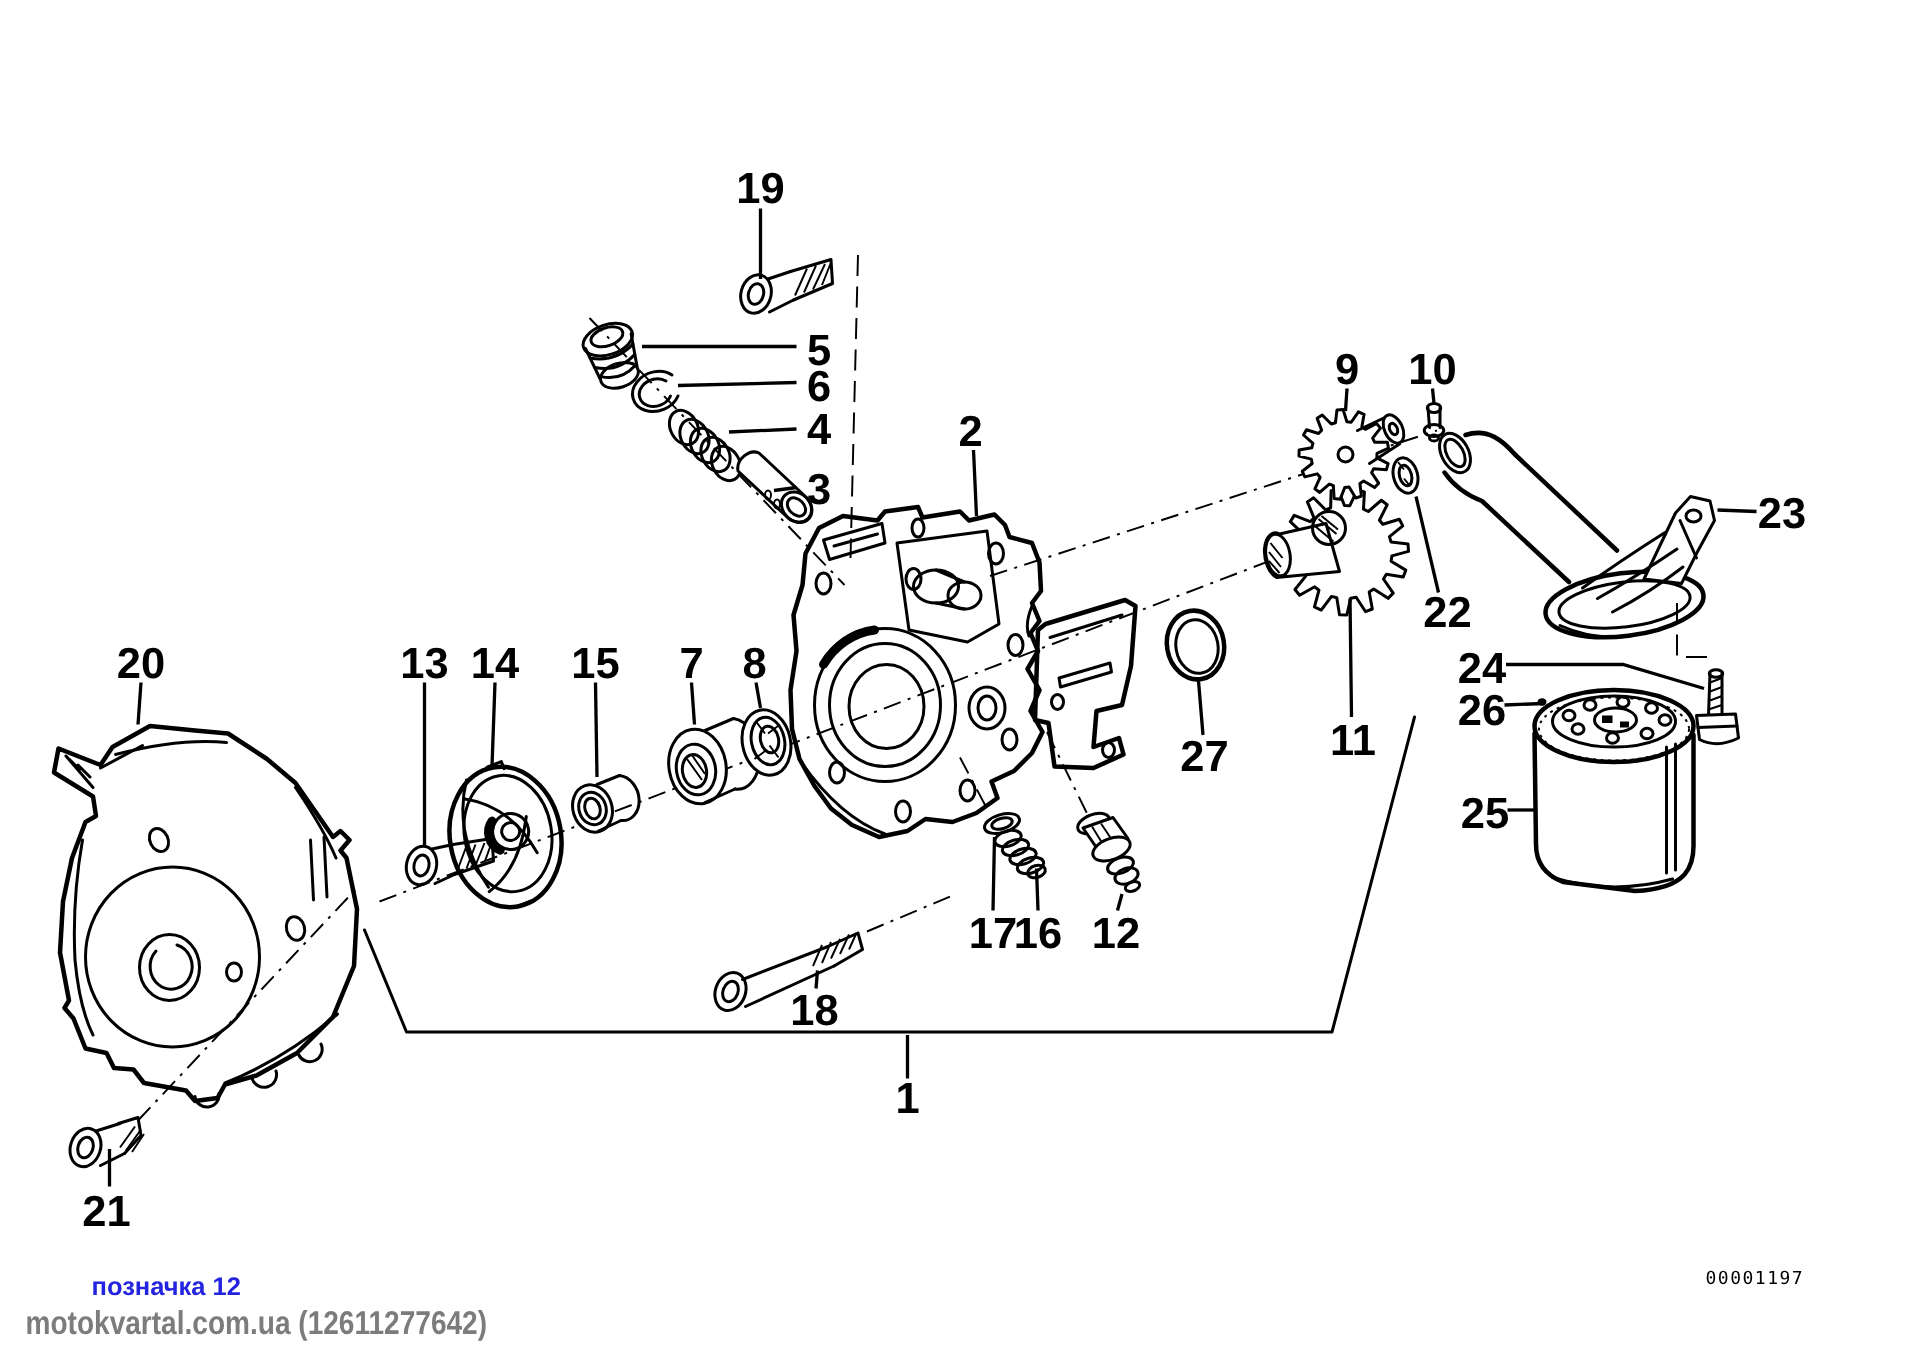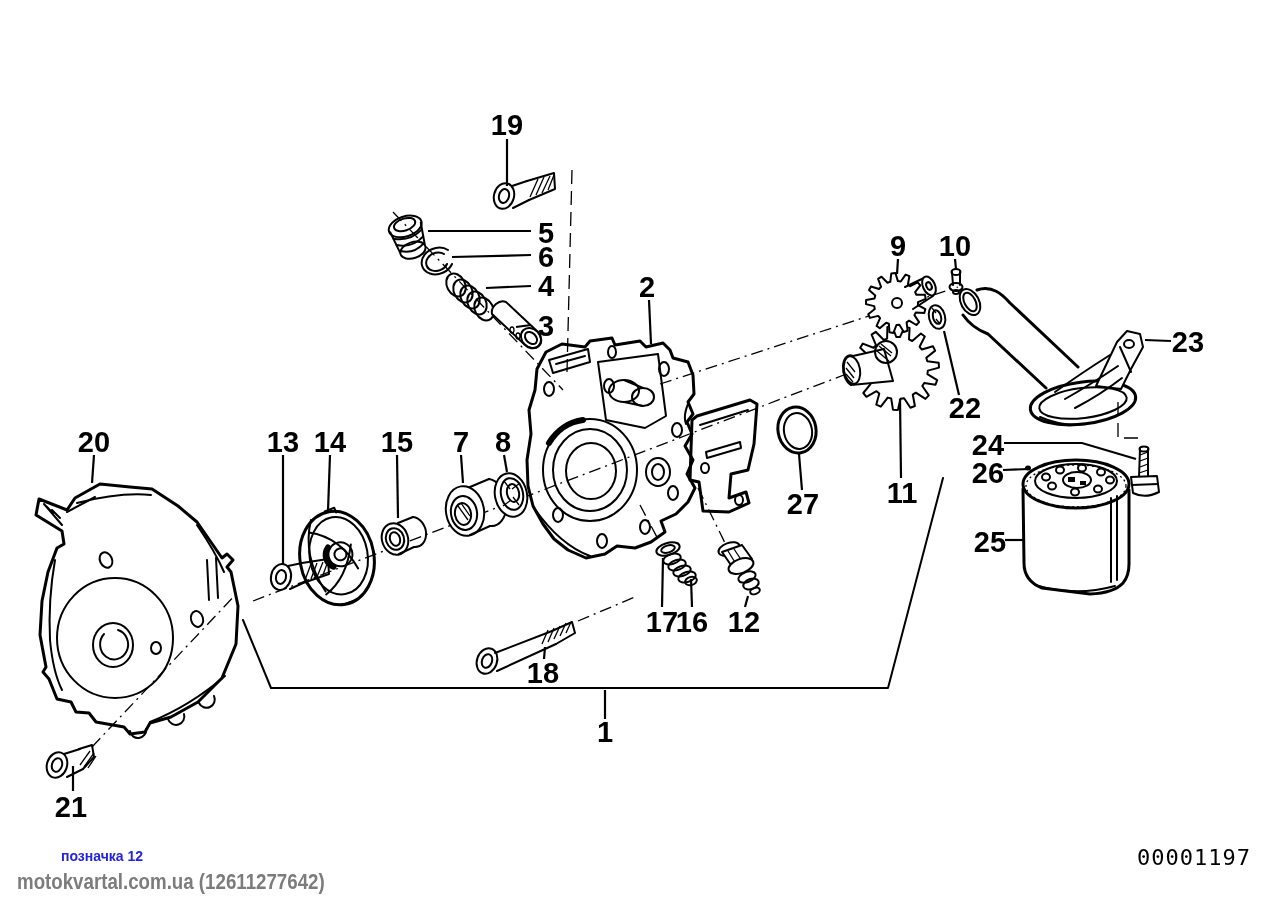--- a/index.html
+++ b/index.html
@@ -11,27 +11,27 @@
   .ln3{fill:none;stroke:#000;stroke-width:3;stroke-linecap:round;stroke-linejoin:round;}
   .thk{fill:none;stroke:#000;stroke-width:6;stroke-linecap:round;}
   .thin{fill:none;stroke:#000;stroke-width:1.3;}
   .wfill{fill:#fff;stroke:#000;stroke-width:2;stroke-linejoin:round;}
   .bfill{fill:#000;stroke:none;}
   .dash{stroke-dasharray:14 7;}
   .dashdot{stroke-dasharray:12 5 2 5;}
   .leader{fill:none;stroke:#000;stroke-width:2.2;}
   .callout{font-family:"Liberation Sans",sans-serif;font-weight:700;font-size:29px;fill:#000;}
   
-  .link-caption{position:absolute;left:61px;top:848px;font-weight:700;font-size:14px;
+  .link-caption{position:absolute;left:61px;top:848px;font-weight:700;font-size:17px;
                 color:#2323e0;text-decoration:none;cursor:pointer;}
   .watermark{position:absolute;left:17px;top:869px;font-weight:700;font-size:22px;
              color:#7c7c7c;letter-spacing:0;transform:scaleX(.85);transform-origin:left top;
              white-space:nowrap;}
   .doc-number{position:absolute;left:1137px;top:845px;font-family:"DejaVu Sans Mono",monospace;
-              font-size:22px;color:#000;letter-spacing:1px;}
+              font-size:12px;color:#000;letter-spacing:1px;}
 </style>
 </head>
 <body>
 
 <div id="stage">
 
 <svg id="art" width="1288" height="910" viewBox="0 0 1288 910">
 
   <g>
     <line class="thin dashdot" x1="253" y1="601" x2="862" y2="368"></line>

